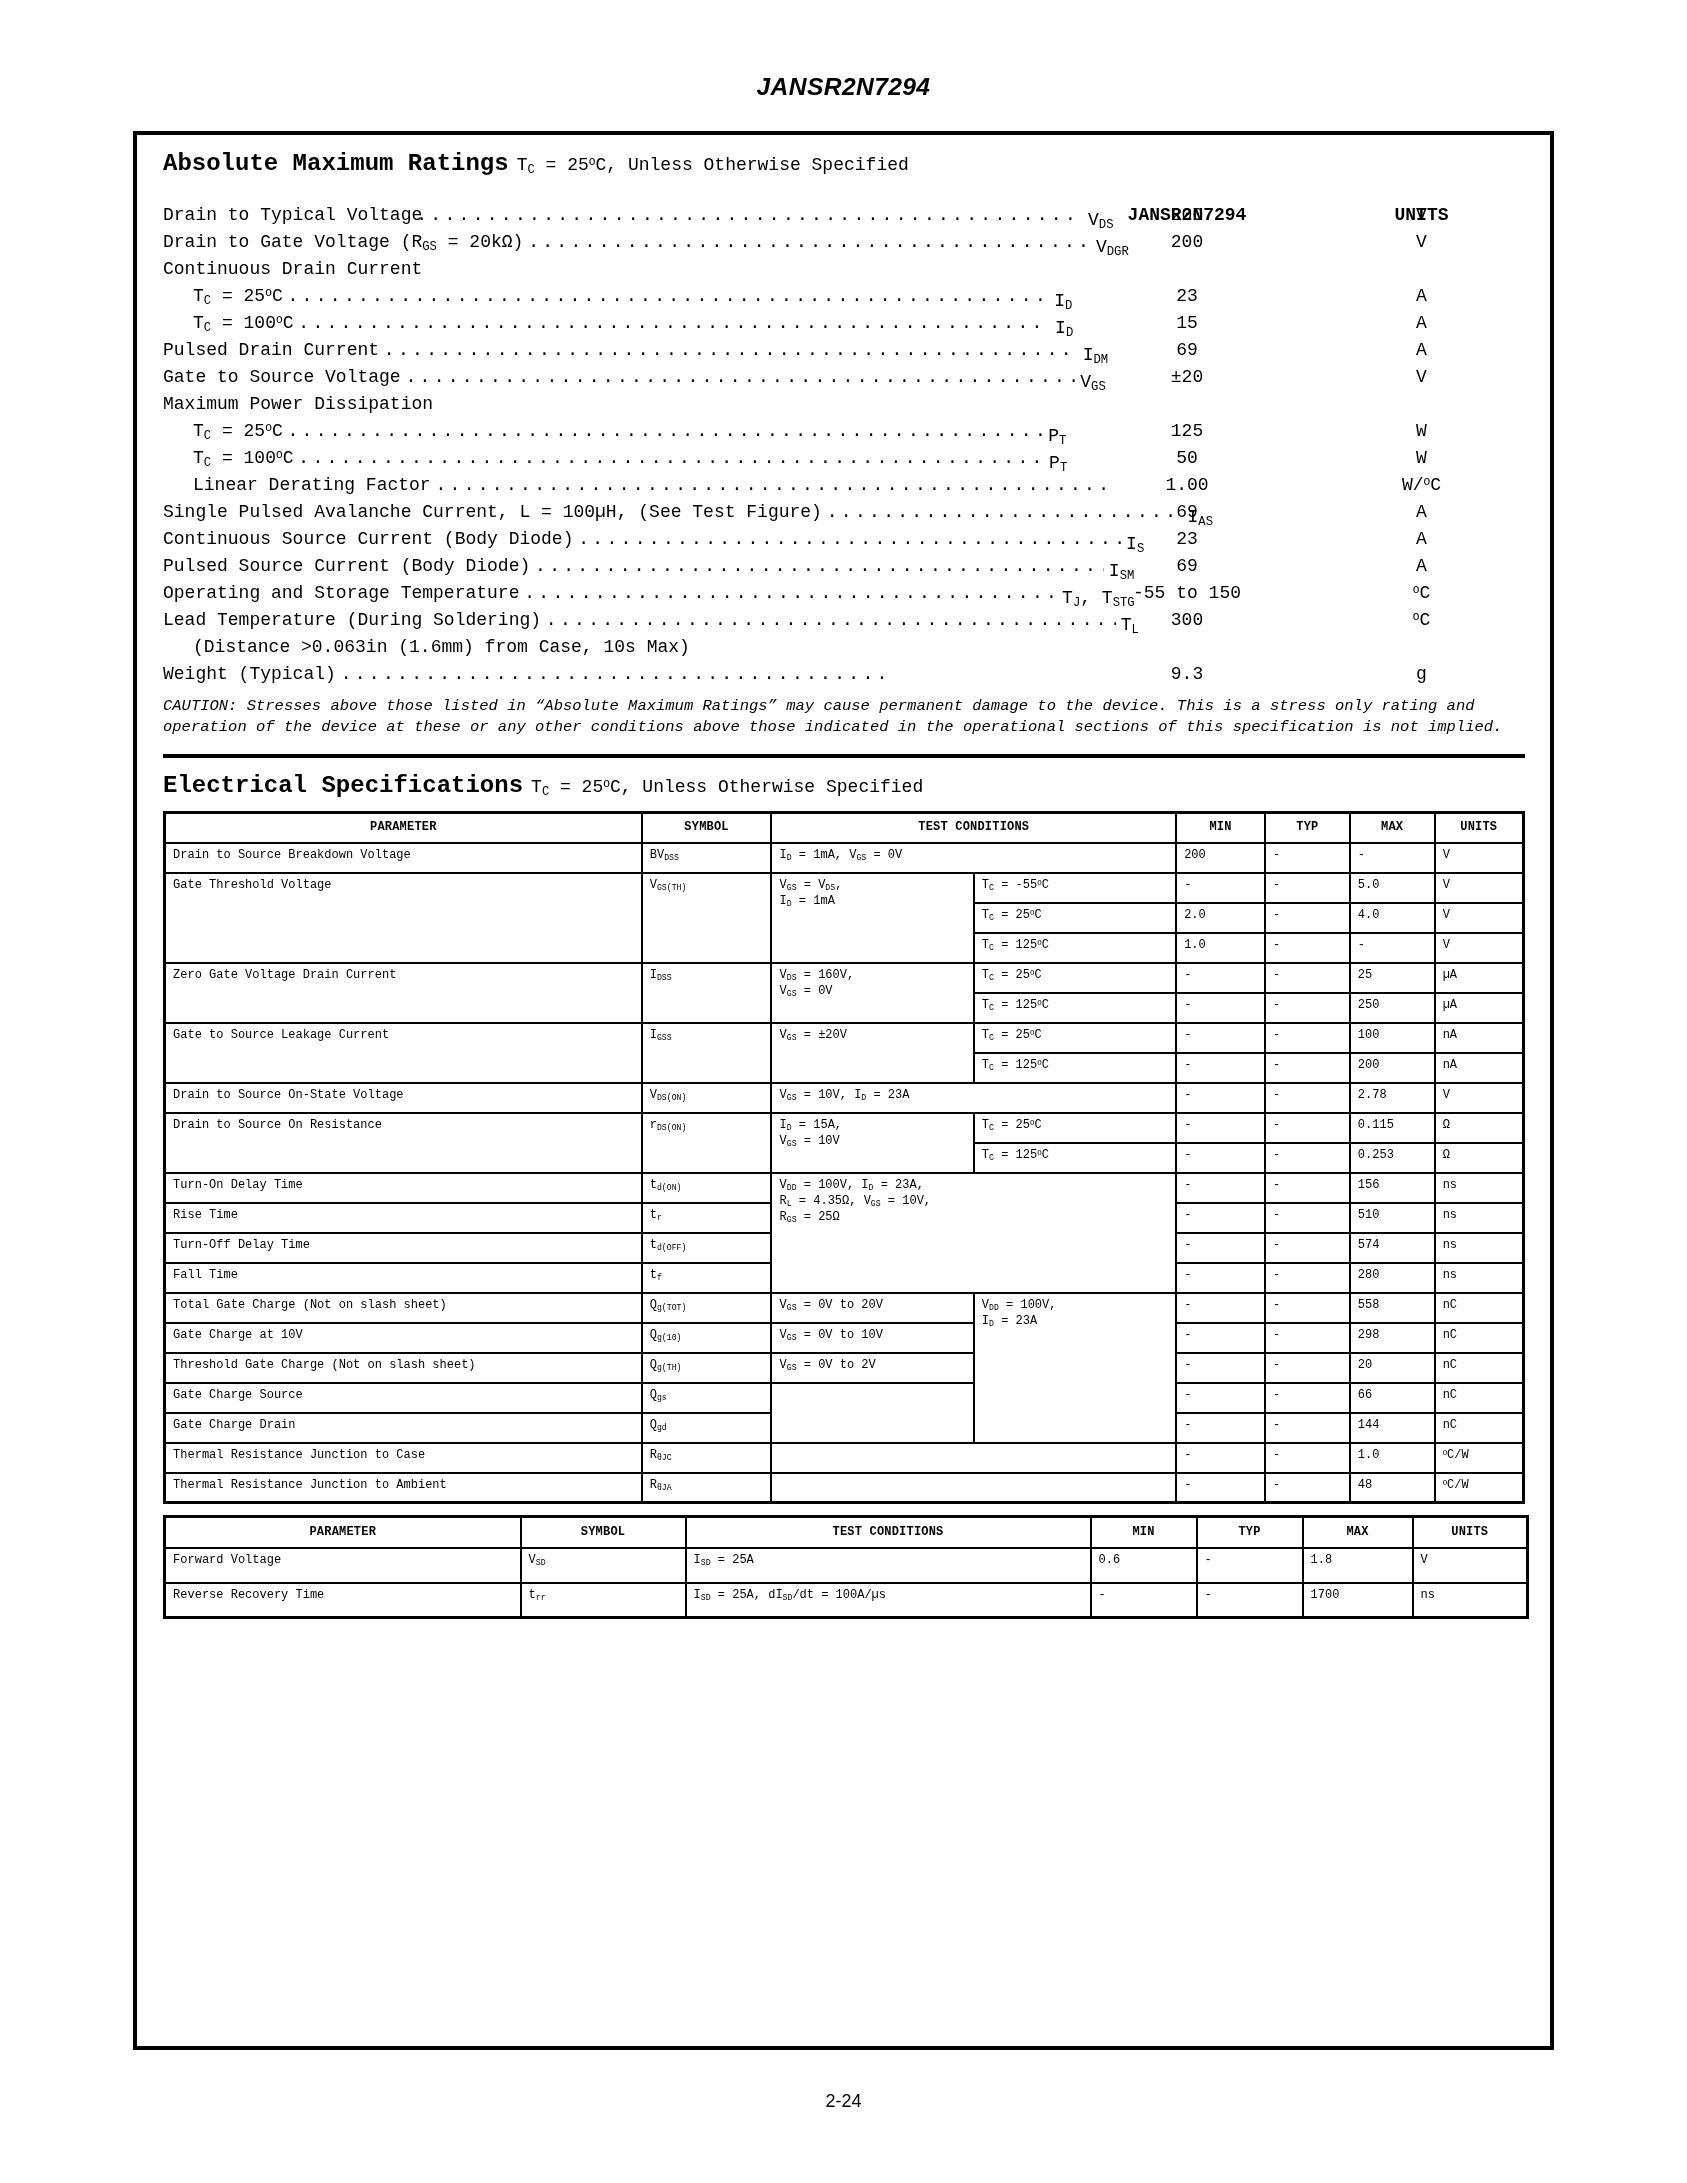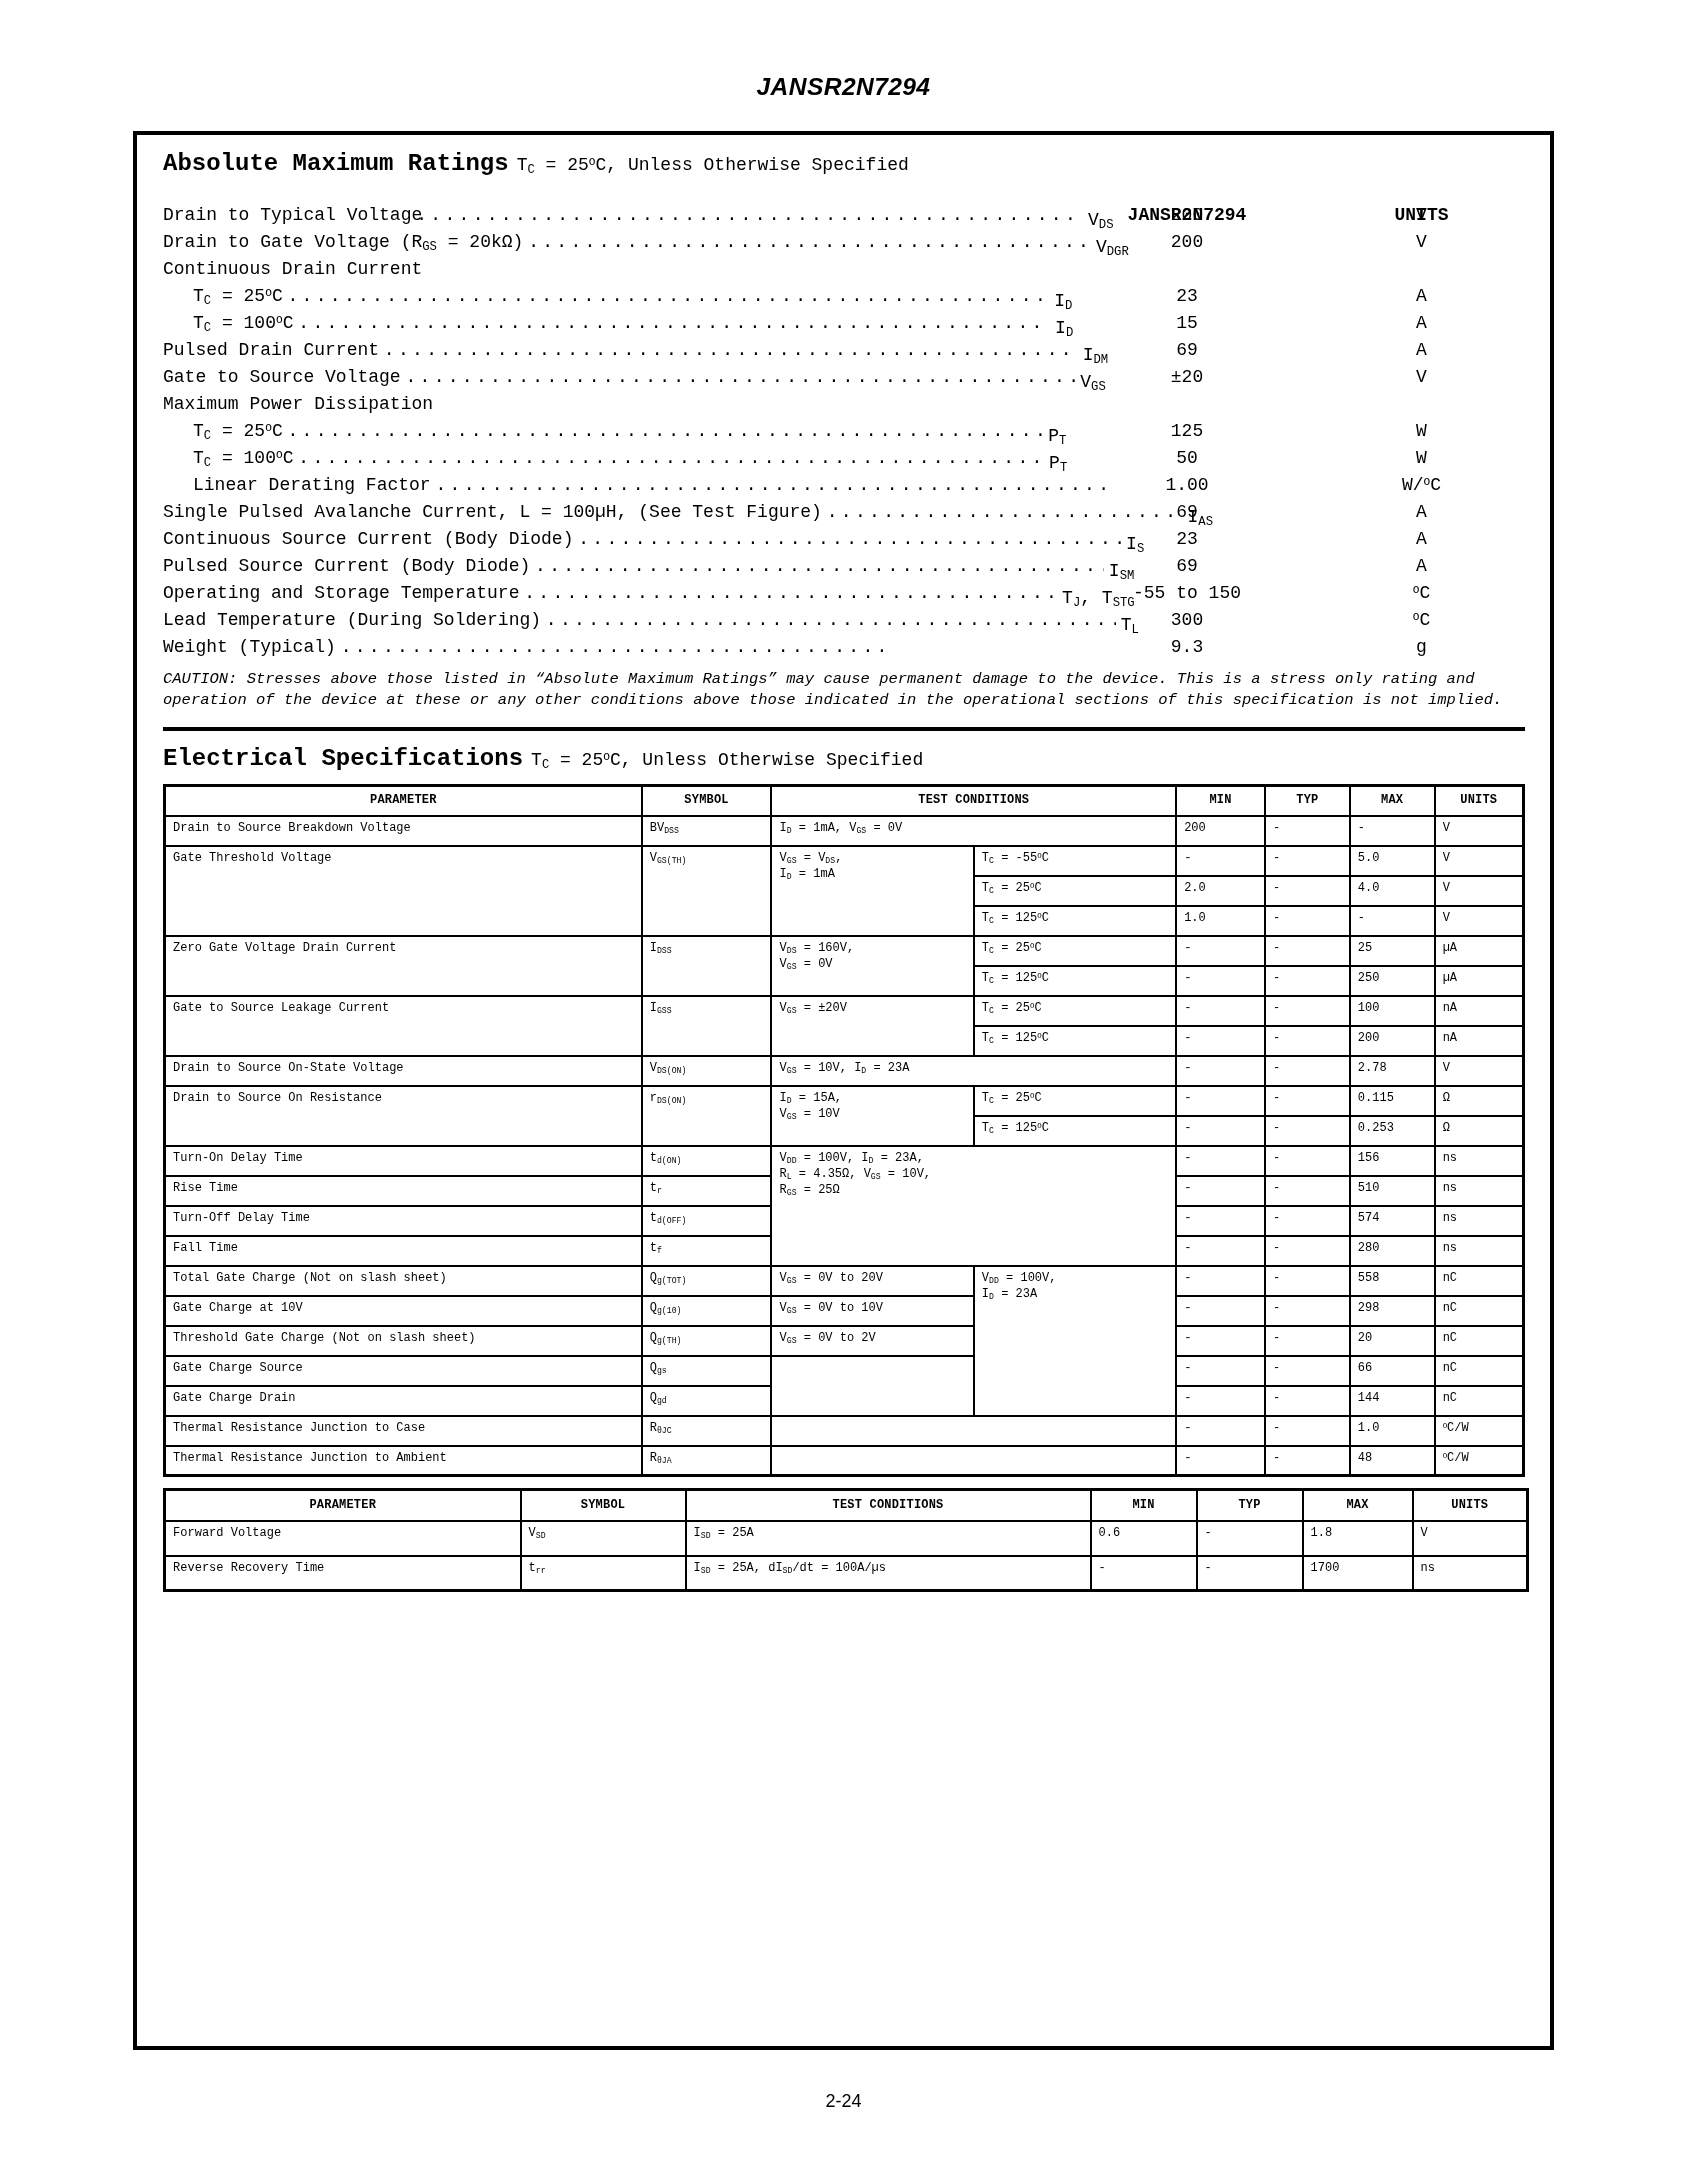--- a/index.html
+++ b/index.html
@@ -274,20 +274,23 @@
             <div class="amr-label">Operating and Storage Temperature</div>
             <div style="position: absolute; left: 0px; top: 0px; white-space: nowrap;"><span style="visibility: hidden;">Operating and Storage Temperature</span><span class="dots" style="width: 533px; margin-left: 4.8px;">....................................................................................................................................................................................................................................................................</span><span style="margin-left: 4.8px;">T<sub>J</sub>, T<sub>STG</sub></span></div>
             <div class="amr-val">-55 to 150</div>
             <div class="amr-unit"><sup>O</sup>C</div>
           </div>
           <div class="amr-row">
             <div class="amr-label">Lead Temperature (During Soldering)</div>
             <div style="position: absolute; left: 0px; top: 0px; white-space: nowrap;"><span style="visibility: hidden;">Lead Temperature (During Soldering)</span><span class="dots" style="width: 570px; margin-left: 4.8px;">....................................................................................................................................................................................................................................................................</span><span style="margin-left: 4.8px;">T<sub>L</sub></span></div>
             <div class="amr-val">300</div>
             <div class="amr-unit"><sup>O</sup>C</div>
+          </div>
+          <div class="amr-row">
+            <div class="amr-label indent">(Distance &gt;0.063in (1.6mm) from Case, 10s Max)</div>
           </div>
           <div class="amr-row">
             <div class="amr-label">Weight (Typical)</div>
             <div style="position: absolute; left: 0px; top: 0px; white-space: nowrap;"><span style="visibility: hidden;">Weight (Typical)</span><span class="dots" style="width: 544px; margin-left: 4.8px;">....................................................................................................................................................................................................................................................................</span><span style="margin-left: 4.8px;"></span></div>
             <div class="amr-val">9.3</div>
             <div class="amr-unit">g</div>
           </div>
         </div>
     </div>
 

